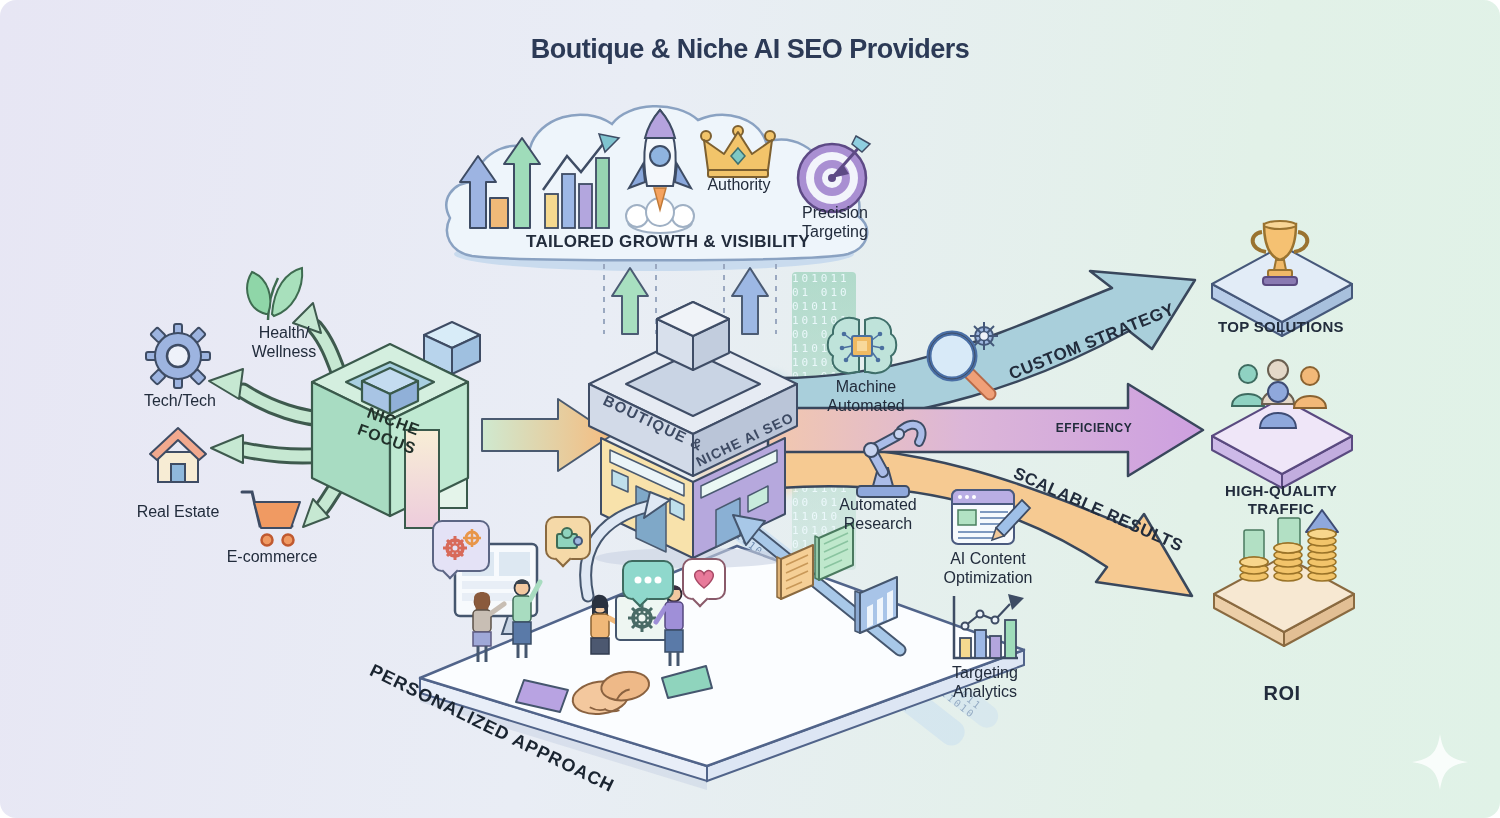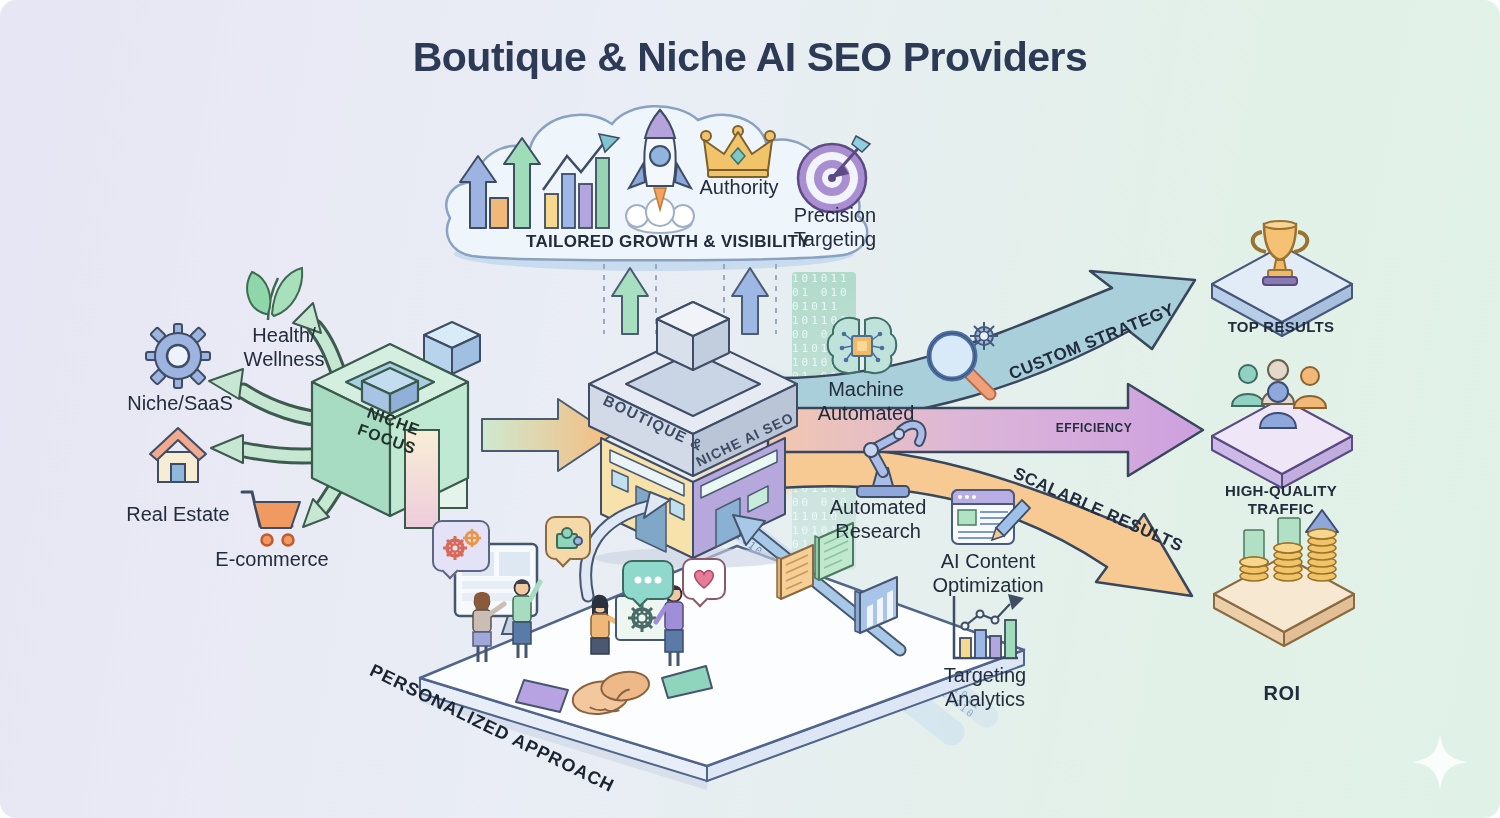--- a/index.html
+++ b/index.html
@@ -3,24 +3,24 @@
 <meta charset="utf-8">
 <style>
   html,body{margin:0;padding:0;background:#ffffff;}
   .stage{
     position:relative;width:1500px;height:818px;overflow:hidden;border-radius:16px;
     background:linear-gradient(100deg,#e7e6f4 0%,#e9edf5 40%,#e2f1e8 78%,#e0f2e7 100%);
     font-family:"Liberation Sans",sans-serif;color:#222c3c;
   }
   .abs{position:absolute;}
   .lbl{position:absolute;text-align:center;white-space:pre-line;color:#222c3c;
-       font-size:20px;font-weight:500;line-height:1.18;z-index:6;}
+       font-size:16px;font-weight:500;line-height:1.18;z-index:6;}
   .lbl.bold{font-weight:800;}
   .title{position:absolute;left:0;right:0;top:34px;text-align:center;
-         font-size:41px;font-weight:800;letter-spacing:-0.5px;color:#2c3a56;z-index:7;}
+         font-size:27px;font-weight:800;letter-spacing:-0.5px;color:#2c3a56;z-index:7;}
   svg{position:absolute;overflow:visible;}
   .z1{z-index:1}.z2{z-index:2}.z3{z-index:3}.z4{z-index:4}
   .band{position:absolute;transform-origin:0 0;overflow:hidden;border-radius:12px;
         font-family:"DejaVu Sans Mono",monospace;font-size:10px;line-height:11px;
         letter-spacing:2px;z-index:1;}
   .binarycol{position:absolute;width:64px;height:298px;overflow:hidden;z-index:1;
         background:linear-gradient(rgba(134,202,172,.55),rgba(134,202,172,.18));
         color:rgba(240,251,255,.9);font-family:"DejaVu Sans Mono",monospace;
         font-size:11px;line-height:14px;letter-spacing:3px;word-break:break-all;border-radius:4px;}
   .bubble{position:absolute;z-index:6;border:2px solid #5c6584;border-radius:10px;
@@ -116,21 +116,21 @@
           <rect x="52" y="28" width="12" height="8" rx="2"></rect>
         <rect x="6" y="6" width="12" height="10" rx="2" transform="rotate(45 12 11)"></rect>
         <rect x="46" y="6" width="12" height="10" rx="2" transform="rotate(-45 52 11)"></rect>
         <rect x="6" y="48" width="12" height="10" rx="2" transform="rotate(-45 12 53)"></rect>
         <rect x="46" y="48" width="12" height="10" rx="2" transform="rotate(45 52 53)"></rect>
       </g>
       <circle cx="32" cy="32" r="23"></circle>
     </g>
     <circle cx="32" cy="32" r="11" fill="#eef2fa" stroke="#3e4c64" stroke-width="2.5"></circle>
   </svg>
-  <div class="lbl" style="left:120px;top:392px;width:120px">Niche/SaaS</div>
+  <div class="lbl" style="left:120px;top:392px;width:120px">Tech/Tech</div>
 
   <svg class="z4" style="left:146px;top:424px" width="64" height="62" viewBox="0 0 64 62">
     <rect x="12" y="28" width="40" height="30" fill="#f7ecd4" stroke="#3e4c64" stroke-width="2"></rect>
     <polygon points="4,30 32,4 60,30 53,36 32,16 11,36" fill="#f2a98e" stroke="#3e4c64" stroke-width="2" stroke-linejoin="round"></polygon>
     <rect x="25" y="40" width="14" height="18" fill="#8fb8dc" stroke="#3e4c64" stroke-width="2"></rect>
   </svg>
   <div class="lbl" style="left:118px;top:503px;width:120px">Real Estate</div>
 
   <svg class="z4" style="left:240px;top:490px" width="68" height="58" viewBox="0 0 68 58">
     <path d="M2,2 H12 L20,36 H52" fill="none" stroke="#3e4c64" stroke-width="3" stroke-linecap="round"></path>
@@ -380,21 +380,21 @@
   </svg>
   <svg class="z4" style="left:1250px;top:220px" width="60" height="72" viewBox="0 0 60 72">
     <path d="M12,12 C-2,14 0,30 16,32" fill="none" stroke="#9a7330" stroke-width="4"></path>
     <path d="M48,12 C62,14 60,30 44,32" fill="none" stroke="#9a7330" stroke-width="4"></path>
     <path d="M14,4 H46 C46,22 42,36 30,40 C18,36 14,22 14,4 Z" fill="#f5c172" stroke="#9a7330" stroke-width="2.5"></path>
     <ellipse cx="30" cy="5" rx="16" ry="4" fill="#f8d596" stroke="#9a7330" stroke-width="2"></ellipse>
     <polygon points="26,40 34,40 36,50 24,50" fill="#f0b968" stroke="#9a7330" stroke-width="2"></polygon>
     <rect x="18" y="50" width="24" height="7" rx="2" fill="#f0b968" stroke="#9a7330" stroke-width="2"></rect>
     <rect x="13" y="57" width="34" height="8" rx="3" fill="#8a7ab2" stroke="#5a4a80" stroke-width="2"></rect>
   </svg>
-  <div class="lbl bold" style="left:1191px;top:318px;width:180px;font-size:15px;letter-spacing:.3px">TOP RESULTS</div>
+  <div class="lbl bold" style="left:1191px;top:318px;width:180px;font-size:15px;letter-spacing:.3px">TOP SOLUTIONS</div>
 
   <svg class="z2" style="left:1212px;top:398px" width="140" height="92" viewBox="0 0 140 92">
     <g stroke="#5a4a80" stroke-width="2" stroke-linejoin="round">
       <polygon points="0,38 70,76 70,90 0,52" fill="#cdb9e8"></polygon>
       <polygon points="70,76 140,38 140,52 70,90" fill="#c2addf"></polygon>
       <polygon points="70,0 140,38 70,76 0,38" fill="#efe6f8"></polygon>
     </g>
   </svg>
   <svg class="z4" style="left:1226px;top:360px" width="110" height="80" viewBox="0 0 110 80">
     <g stroke-width="2">

